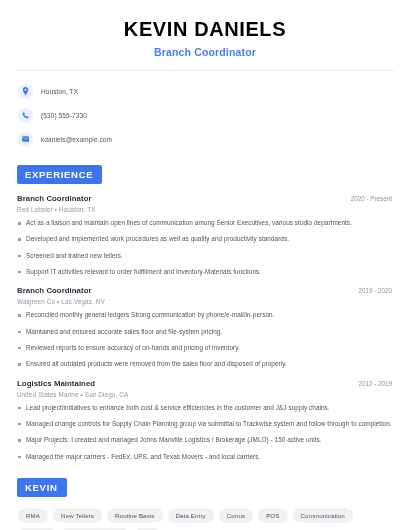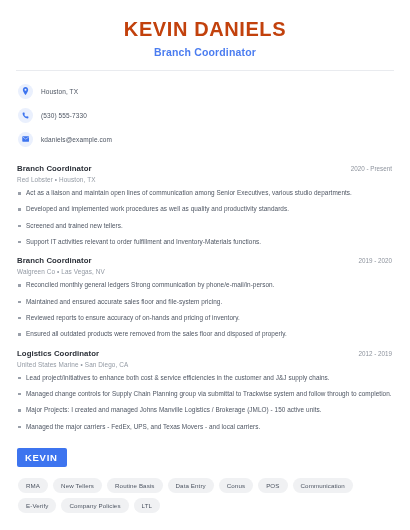--- a/index.html
+++ b/index.html
@@ -18,21 +18,21 @@
     padding: 0 14px;
     background: #ffffff;
   }
 
   
   .header { padding-top: 18px; text-align: center; }
   .name {
     font-size: 20px;
     font-weight: bold;
     letter-spacing: 0.6px;
-    color: #c2410c;
+    color: #000000;
     line-height: 1.15;
   }
   .job-title {
     font-size: 10.5px;
     font-weight: bold;
     color: #4a7cf0;
     letter-spacing: 0.15px;
     margin-top: 5px;
   }
   .divider {
@@ -180,20 +180,21 @@
           <rect x="0.5" y="0.5" width="13" height="10" rx="1.2" fill="#3d74ef"></rect>
           <path d="M1.4 1.8L7 5.8l5.6-4" stroke="#eaf0fd" stroke-width="1.1" fill="none"></path>
         </svg>
       </span>
       <span class="contact-text">kdaniels@example.com</span>
     </div>
 
   </div>
 
   <div class="section">
+    <span class="sec-badge">EXPERIENCE</span>
 
     
     <div class="job">
       <div class="job-head">
         <span class="job-role">Branch Coordinator</span>
         <span class="job-dates">2020 - Present</span>
       </div>
       <div class="job-meta">Red Lobster • Houston, TX</div>
       <ul class="bullets">
         <li>Act as a liaison and maintain open lines of communication among Senior Executives, various studio departments.</li>
@@ -214,21 +215,21 @@
         <li>Reconciled monthly general ledgers Strong communication by phone/e-mail/in-person.</li>
         <li>Maintained and ensured accurate sales floor and file-system pricing.</li>
         <li>Reviewed reports to ensure accuracy of on-hands and pricing of inventory.</li>
         <li>Ensured all outdated products were removed from the sales floor and disposed of properly.</li>
       </ul>
     </div>
 
     
     <div class="job">
       <div class="job-head">
-        <span class="job-role">Logistics Coordinator</span>
+        <span class="job-role">Logistics Maintained</span>
         <span class="job-dates">2012 - 2019</span>
       </div>
       <div class="job-meta">United States Marine • San Diego, CA</div>
       <ul class="bullets">
         <li>Lead project/initiatives to enhance both cost &amp; service efficiencies in the customer and J&amp;J supply chains.</li>
         <li>Managed change controls for Supply Chain Planning group via submittal to Trackwise system and follow through to completion.</li>
         <li>Major Projects: I created and managed Johns Manville Logistics / Brokerage (JMLO) - 150 active units.</li>
         <li>Managed the major carriers - FedEx, UPS, and Texas Movers - and local carriers.</li>
       </ul>
     </div>

